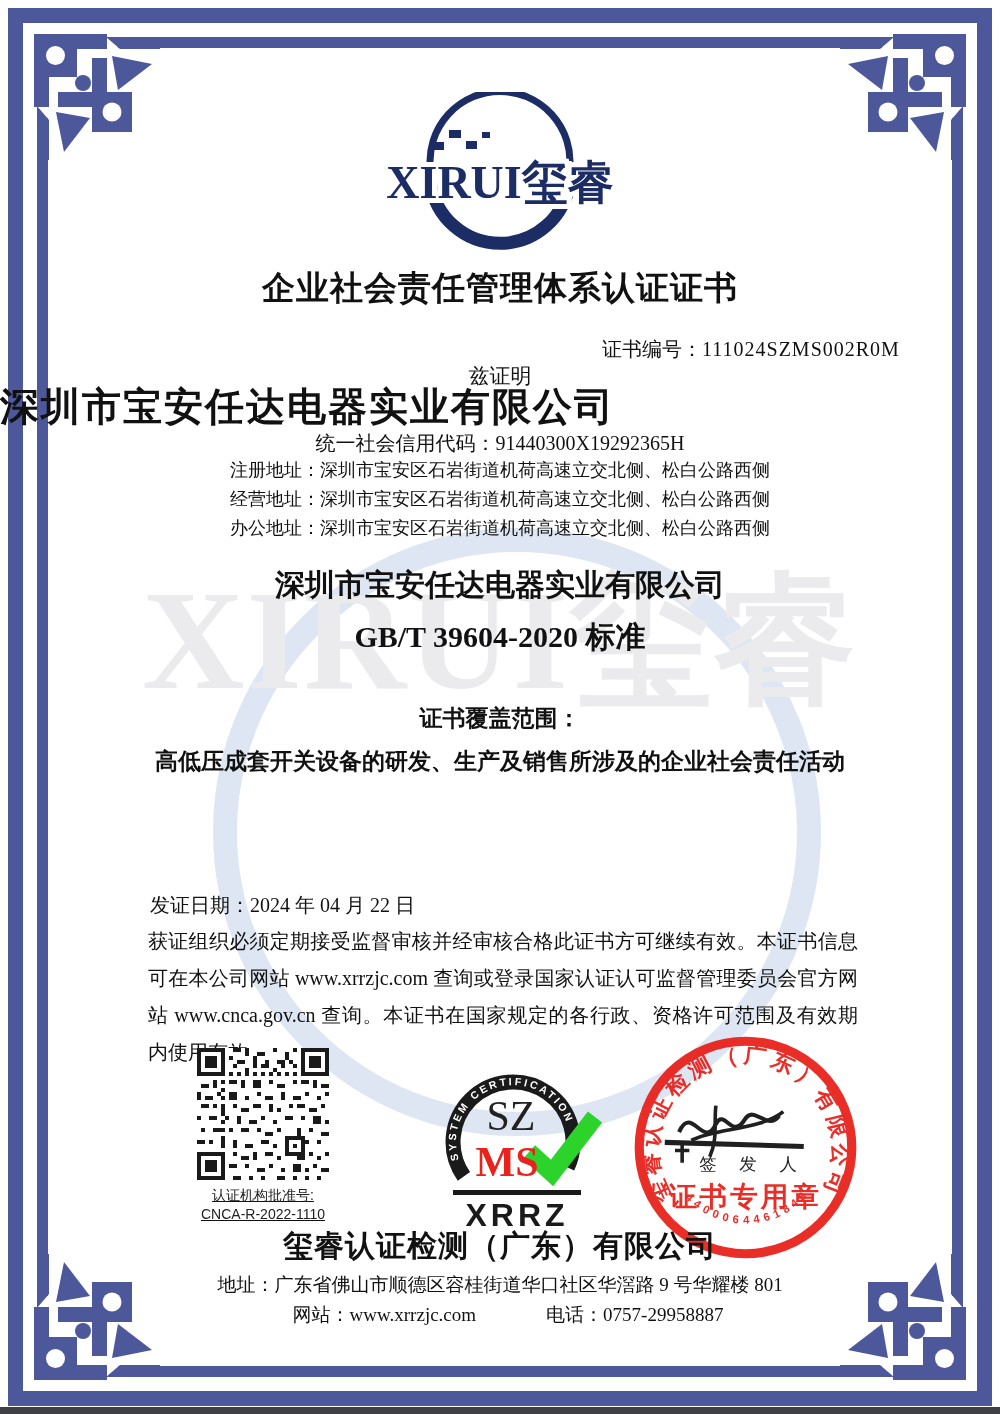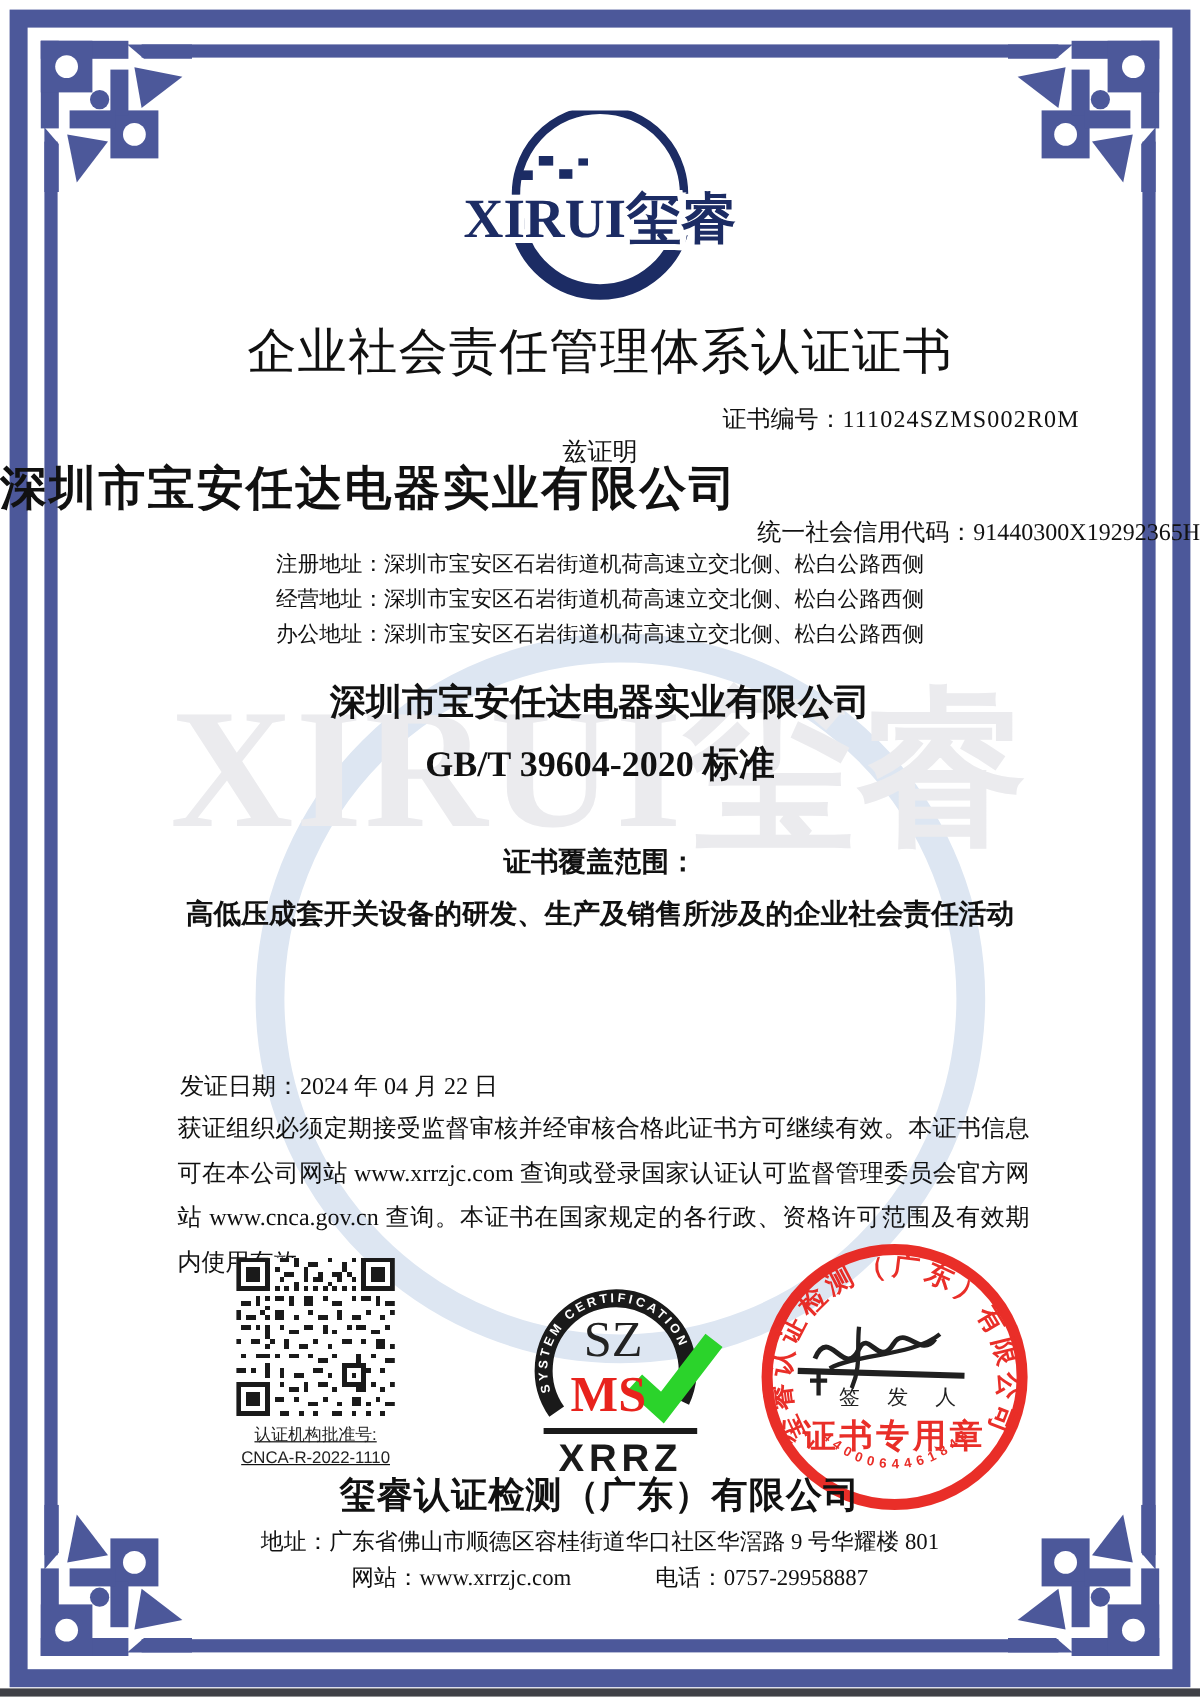--- a/index.html
+++ b/index.html
@@ -29,26 +29,26 @@
   .scan-edge{position:absolute;left:0;right:0;bottom:0;height:7px;background:#3f4046;}
   
   .wm-ring{position:absolute;left:213px;top:528px;width:560px;height:560px;
     border:24px solid #dde6f2;border-radius:50%;z-index:0;}
   .wm-text{position:absolute;left:0;right:0;top:545px;text-align:center;z-index:0;
     font-size:142px;font-weight:bold;color:#ebebee;letter-spacing:2px;white-space:nowrap;}
   
   .content{position:absolute;inset:0;z-index:1;}
   .logo{position:absolute;left:335px;top:92px;width:330px;height:175px;}
   .title{position:absolute;left:0;right:0;top:266px;text-align:center;
-    font-size:41px;font-weight:normal;letter-spacing:1px;}
+    font-size:33px;font-weight:bold;letter-spacing:1px;}
   .cert-no{position:absolute;left:602px;top:336px;font-size:20px;}
   .certify{position:absolute;left:0;right:0;top:362px;text-align:center;font-size:21px;}
   .company{position:absolute;left:0;right:0;top:380px;
     font-size:39px;font-weight:bold;letter-spacing:2px;}
-  .credit{position:absolute;left:0;right:0;top:430px;text-align:right;font-size:20px;}
+  .credit{position:absolute;left:0;right:0;top:430px;text-align:center;font-size:20px;}
   .addr{position:absolute;left:0;right:0;top:456px;text-align:center;
     font-size:18px;line-height:29px;}
   .std1{position:absolute;left:0;right:0;top:565px;text-align:center;
     font-size:30px;font-weight:bold;}
   .std2{position:absolute;left:0;right:0;top:617px;text-align:center;
     font-size:30px;font-weight:bold;}
   .scope-label{position:absolute;left:0;right:0;top:703px;text-align:center;
     font-size:23px;font-weight:bold;}
   .scope-text{position:absolute;left:0;right:0;top:746px;text-align:center;
     font-size:23px;font-weight:600;font-family:"Liberation Sans","DejaVu Sans",sans-serif;}

